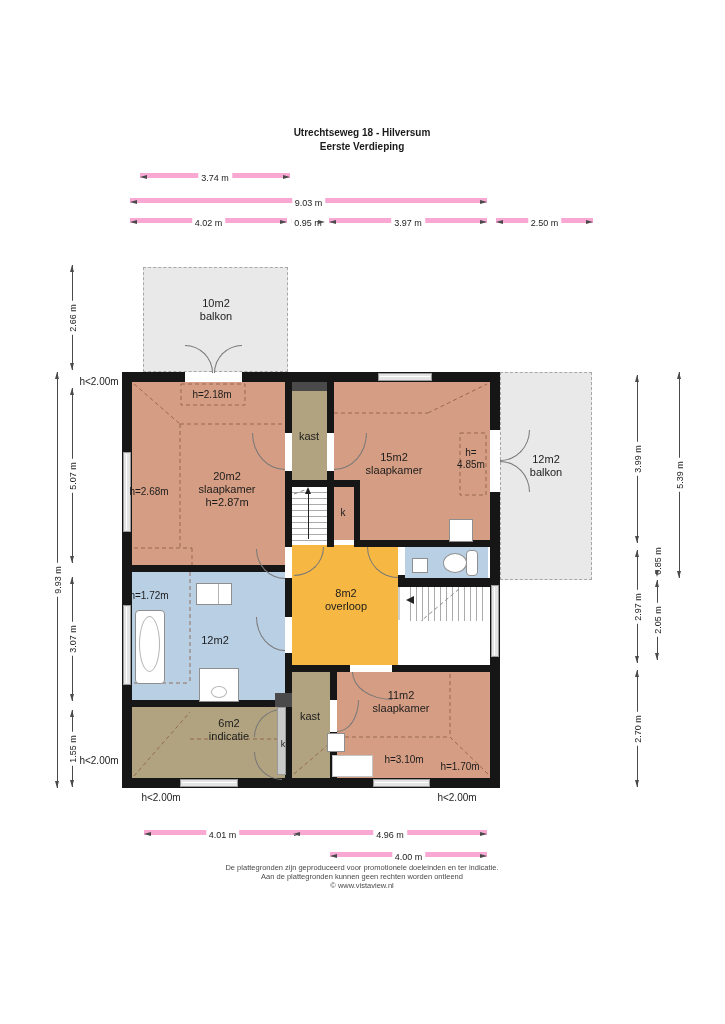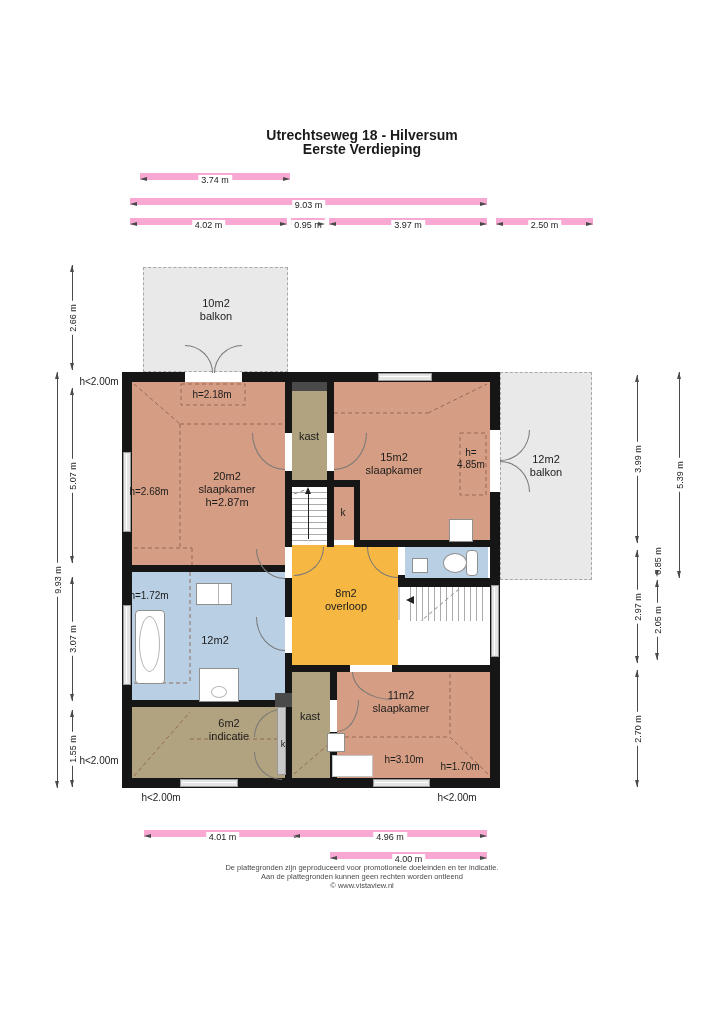--- a/index.html
+++ b/index.html
@@ -32,24 +32,24 @@
   .stairs-h{position:absolute;background:repeating-linear-gradient(to bottom,#fff 0 5px,#ababab 5px 6px);}
   .stairs-v{position:absolute;background:repeating-linear-gradient(to right,#fff 0 5px,#ababab 5px 6px);}
   
   .fix{position:absolute;background:#fff;border:1px solid #8f8f8f;box-sizing:border-box;}
   .oval{border-radius:50%;}
   .rnd{border-radius:4px;}
   
   .lbl{position:absolute;transform:translate(-50%,-50%);text-align:center;font-size:11px;line-height:1.2;white-space:nowrap;color:#1c1c1c;}
   .hlbl{font-size:10px;}
   .slbl{font-size:9px;}
-  .title{position:absolute;transform:translateX(-50%);text-align:center;font-weight:bold;font-size:14px;white-space:nowrap;}
+  .title{position:absolute;transform:translateX(-50%);text-align:center;font-weight:bold;font-size:10px;white-space:nowrap;}
   .foot{position:absolute;transform:translateX(-50%);text-align:center;font-size:7.5px;color:#4a4a4a;white-space:nowrap;}
   
-  .dimh{position:absolute;border-top:7px solid #f9a8d4;height:0;}
+  .dimh{position:absolute;border-top:5px solid #f9a8d4;height:0;}
   .dimh::before{content:"";position:absolute;left:0;top:-3px;border-style:solid;border-width:2.5px 7px 2.5px 0;border-color:transparent #4a4a4a transparent transparent;}
   .dimh::after{content:"";position:absolute;right:0;top:-3px;border-style:solid;border-width:2.5px 0 2.5px 7px;border-color:transparent transparent transparent #4a4a4a;}
   .dimv{position:absolute;border-left:1px solid #4a4a4a;width:0;}
   .dimv::before{content:"";position:absolute;top:0;left:-3px;border-style:solid;border-width:0 2.5px 7px 2.5px;border-color:transparent transparent #4a4a4a transparent;}
   .dimv::after{content:"";position:absolute;bottom:0;left:-3px;border-style:solid;border-width:7px 2.5px 0 2.5px;border-color:#4a4a4a transparent transparent transparent;}
   .dlbl{position:absolute;background:#fff;font-size:9px;color:#222;padding:0 3px;white-space:nowrap;}
   .dimh .dlbl{left:50%;top:0;transform:translate(-50%,-50%);}
   .dimv .dlbl{left:0;top:50%;transform:translate(-50%,-50%) rotate(-90deg);}
   
   .tri{position:absolute;width:0;height:0;}

